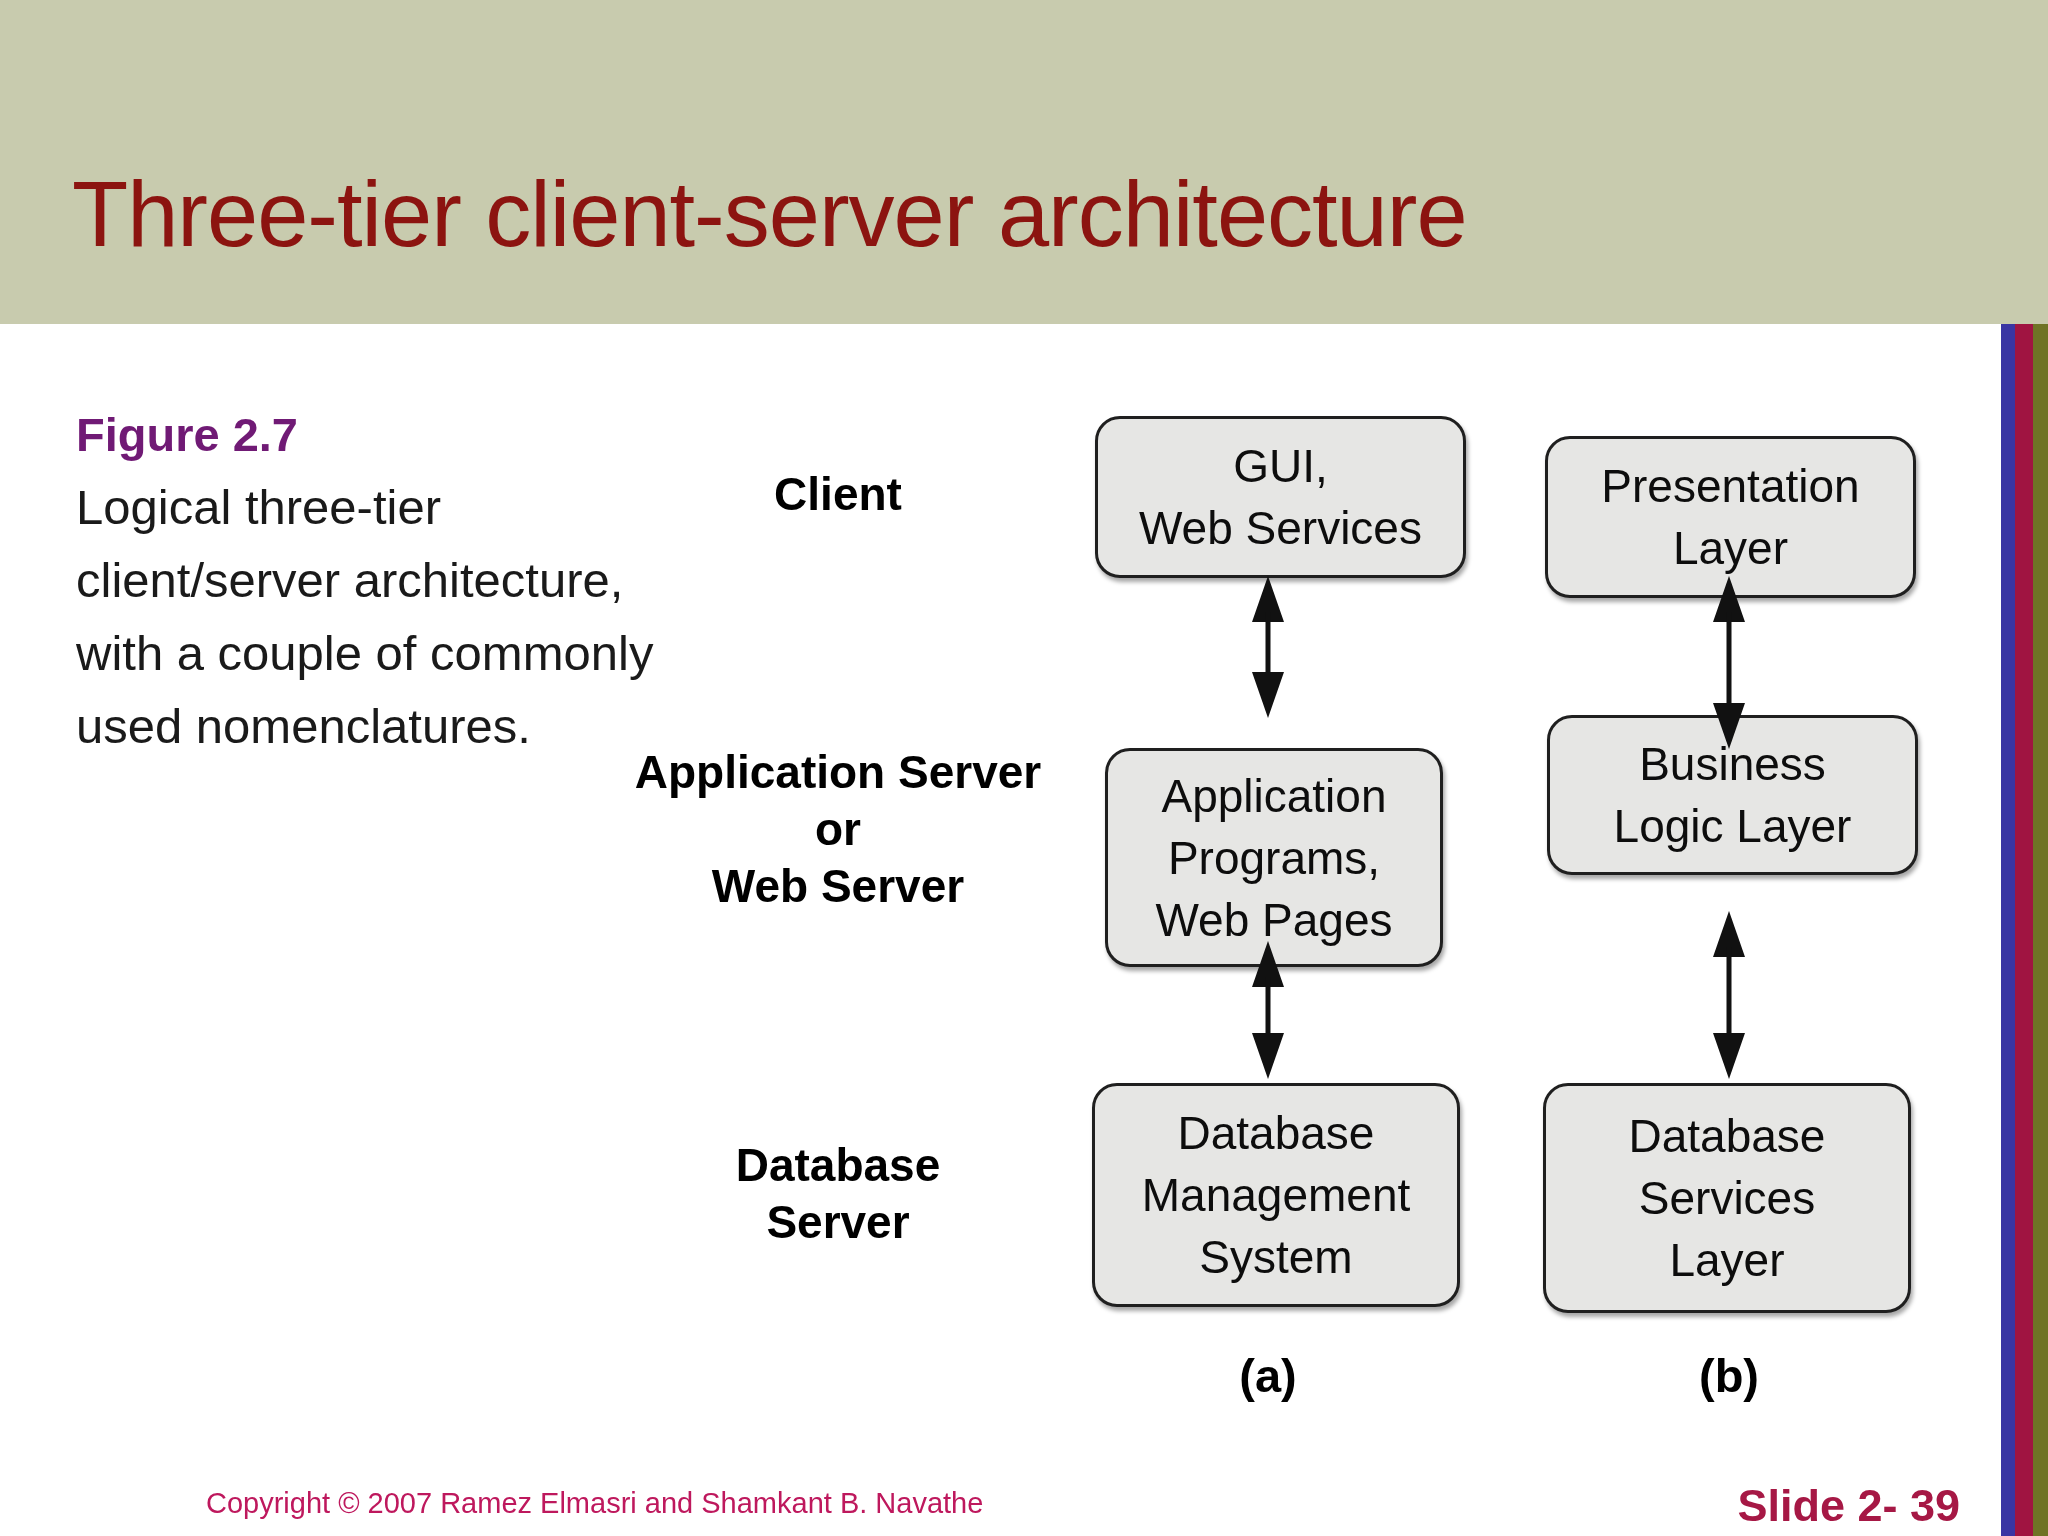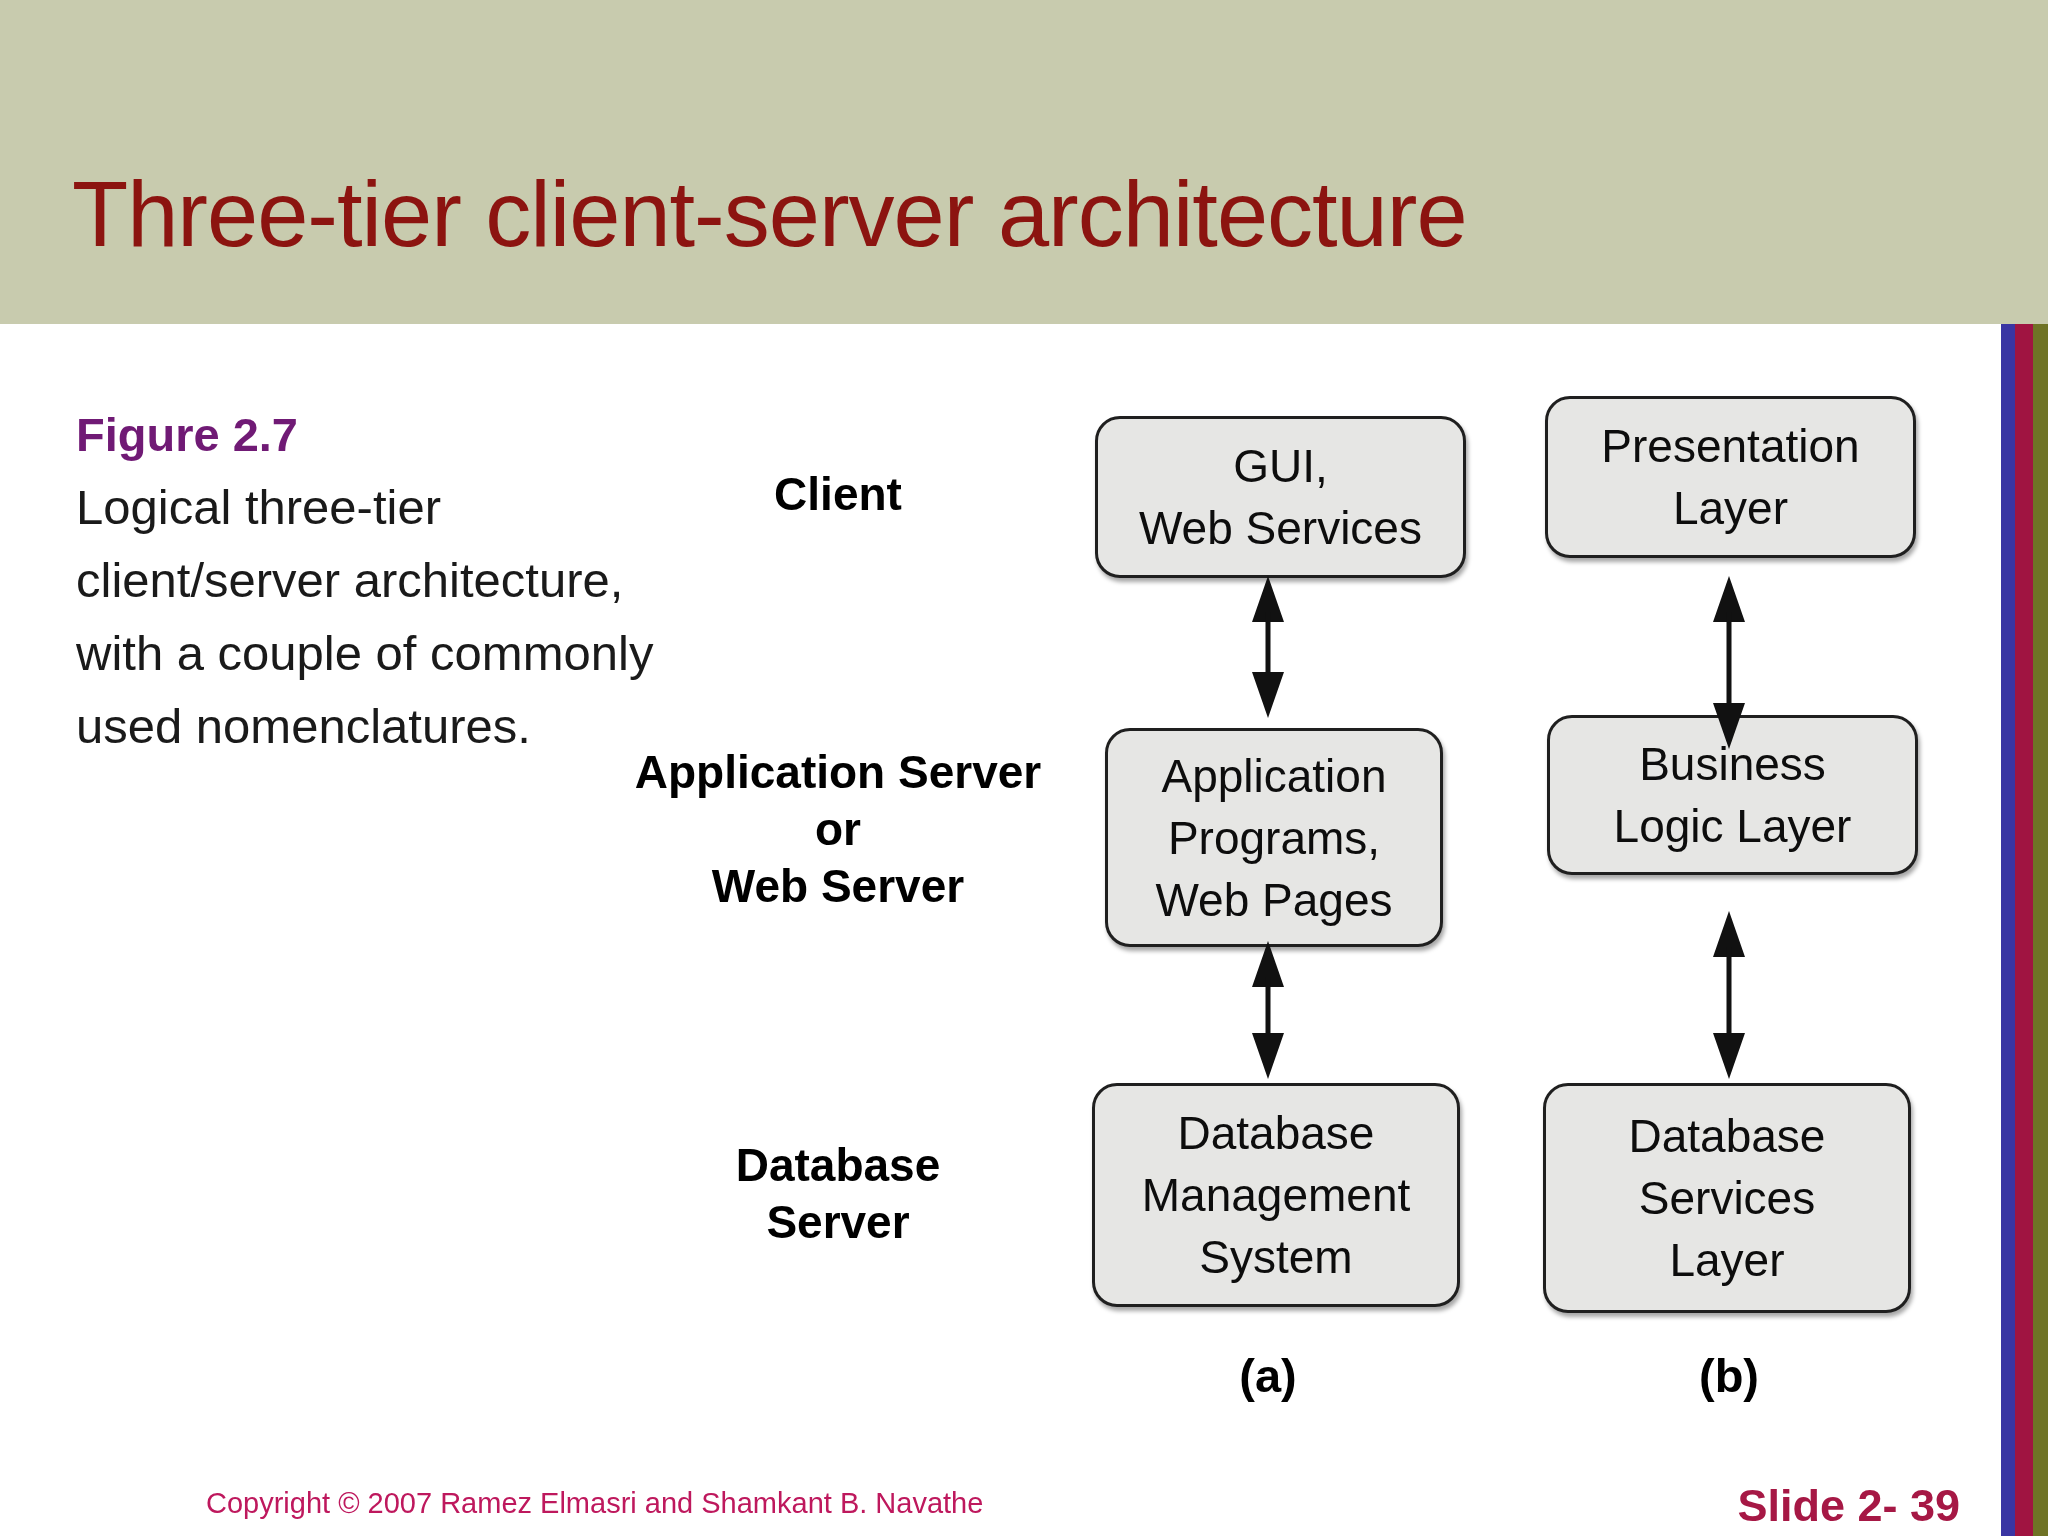--- a/index.html
+++ b/index.html
@@ -57,22 +57,22 @@
     border:3px solid #1f1f1f;
     border-radius:25px;
     box-shadow:2px 4px 4px rgba(0,0,0,0.35);
     display:flex;flex-direction:column;
     align-items:center;justify-content:center;
     text-align:center;
     font-size:46px;color:#0d0d0d;
   }
   .dbox .line{line-height:62px;}
   .box-a1{left:1095px;top:416px;width:365px;height:156px;}
-  .box-b1{left:1545px;top:396px;width:365px;height:156px;}
-  .box-a2{left:1105px;top:728px;width:332px;height:213px;}
+  .box-b1{left:1545px;top:436px;width:365px;height:156px;}
+  .box-a2{left:1105px;top:748px;width:332px;height:213px;}
   .box-b2{left:1547px;top:715px;width:365px;height:154px;}
   .box-a3{left:1092px;top:1083px;width:362px;height:218px;}
   .box-b3{left:1543px;top:1083px;width:362px;height:224px;}
   
   .varrow{position:absolute;width:40px;}
   .varrow .stem{
     position:absolute;left:50%;transform:translateX(-50%);
     top:36px;bottom:36px;width:5px;background:#111;
   }
   .varrow .head-up{

